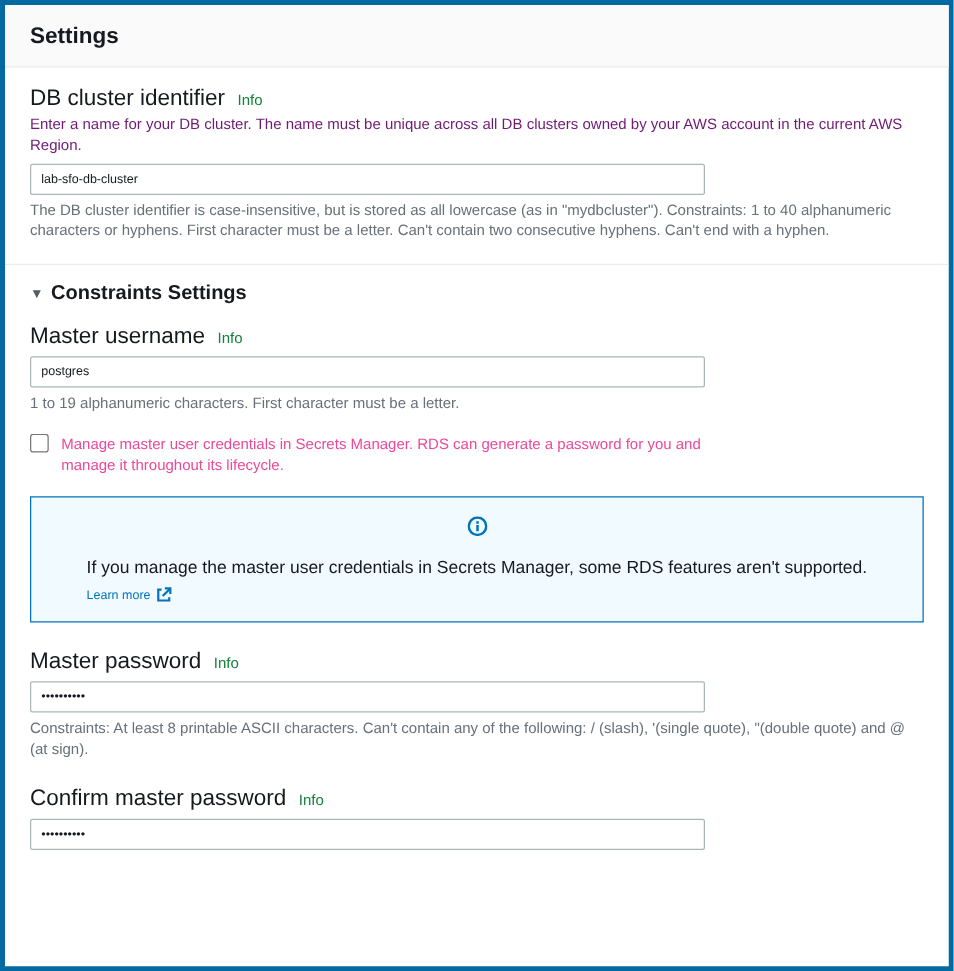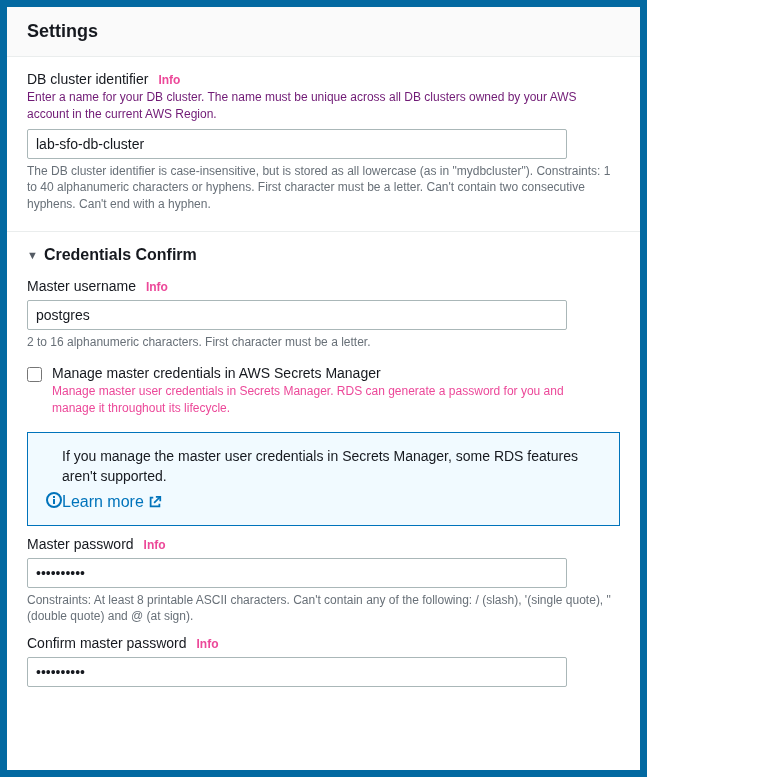--- a/index.html
+++ b/index.html
@@ -4,22 +4,22 @@
 <style>
   * { box-sizing: border-box; }
   body {
     margin: 0;
     font-family: "Amazon Ember", "Helvetica Neue", Arial, sans-serif;
     font-size: 14px;
     color: #16191f;
     background: #fff;
   }
   .panel {
-    border: 7px solid #0369a1;
-    width: 647px;
+    border: 4px solid #0369a1;
+    width: 763px;
     height: 777px;
     overflow: hidden;
   }
   .panel-header {
     padding: 14px 20px 14px 20px;
     border-bottom: 1px solid #eaeded;
     background: #fafafa;
   }
   .panel-header h1 {
     font-size: 18px;
@@ -28,41 +28,41 @@
   }
   .panel-body {
     padding: 14px 20px 20px 20px;
   }
   .field-label-row {
     display: flex;
     align-items: baseline;
     gap: 10px;
   }
   .field-label {
-    font-size: 14px;
+    font-size: 18px;
     font-weight: 400;
     color: #16191f;
   }
   .info-link {
-    color: #ec4899;
-    font-size: 12px;
-    font-weight: 700;
+    color: #15803d;
+    font-size: 12px;
+    font-weight: 400;
     cursor: pointer;
   }
   .field-desc {
     font-size: 12px;
     color: #701a75;
     margin-top: 2px;
     line-height: 1.4;
   }
   .text-input {
     width: 540px;
     max-width: 100%;
     padding: 6px 8px;
-    font-size: 14px;
+    font-size: 10px;
     border: 1px solid #aab7b8;
     border-radius: 2px;
     margin-top: 6px;
     font-family: inherit;
     color: #16191f;
   }
   .field-help {
     font-size: 12px;
     color: #687078;
     margin-top: 4px;
@@ -114,42 +114,44 @@
     margin-top: 2px;
     line-height: 1.4;
     max-width: 550px;
   }
   .info-box {
     border: 1px solid #0073bb;
     background: #f1faff;
     padding: 14px 18px;
     margin-top: 16px;
     display: flex;
-    align-items: flex-end;
+    gap: 12px;
+    align-items: center;
+    flex-direction: column;
   }
   .info-icon-wrap {
     flex-shrink: 0;
     margin-top: 1px;
   }
   .info-box-text {
     font-size: 14px;
     color: #16191f;
     line-height: 1.4;
   }
   .learn-more {
     color: #0073bb;
-    font-size: 16px;
+    font-size: 10px;
     cursor: pointer;
     display: inline-flex;
     align-items: center;
     gap: 4px;
     margin-top: 6px;
   }
   .ext-icon svg { display: block; }
-  .field-block { margin-top: 10px; }
+  .field-block { margin-top: 20px; }
 </style>
 </head>
 <body>
 
 <div class="panel">
   <div class="panel-header">
     <h1>Settings</h1>
   </div>
   <div class="panel-body">
 
@@ -160,38 +162,37 @@
       </div>
       <div class="field-desc">Enter a name for your DB cluster. The name must be unique across all DB clusters owned by your AWS account in the current AWS Region.</div>
       <input type="text" class="text-input" value="lab-sfo-db-cluster" style="">
       <div class="field-help">The DB cluster identifier is case-insensitive, but is stored as all lowercase (as in "mydbcluster"). Constraints: 1 to 40 alphanumeric characters or hyphens. First character must be a letter. Can't contain two consecutive hyphens. Can't end with a hyphen.</div>
     </div>
 
     <hr class="divider">
 
     <div class="section-header">
       <span class="caret">▼</span>
-      <h2>Credentials Confirm</h2>
+      <h2>Constraints Settings</h2>
     </div>
 
     <div class="section-body">
 
       <div>
         <div class="field-label-row">
           <span class="field-label">Master username</span>
           <span class="info-link">Info</span>
         </div>
         <input type="text" class="text-input" value="postgres" style="">
-        <div class="field-help">2 to 16 alphanumeric characters. First character must be a letter.</div>
+        <div class="field-help">1 to 19 alphanumeric characters. First character must be a letter.</div>
       </div>
 
       <div class="checkbox-row">
         <input type="checkbox" style="">
         <div>
-          <div class="checkbox-label">Manage master credentials in AWS Secrets Manager</div>
           <div class="checkbox-desc">Manage master user credentials in Secrets Manager. RDS can generate a password for you and manage it throughout its lifecycle.</div>
         </div>
       </div>
 
       <div class="info-box">
         <span class="info-icon-wrap">
           <svg width="16" height="16" viewBox="0 0 16 16" fill="none">
             <circle cx="8" cy="8" r="7" stroke="#0073bb" stroke-width="2"></circle>
             <rect x="7" y="7" width="2" height="5" fill="#0073bb"></rect>
             <rect x="7" y="4" width="2" height="2" fill="#0073bb"></rect>

